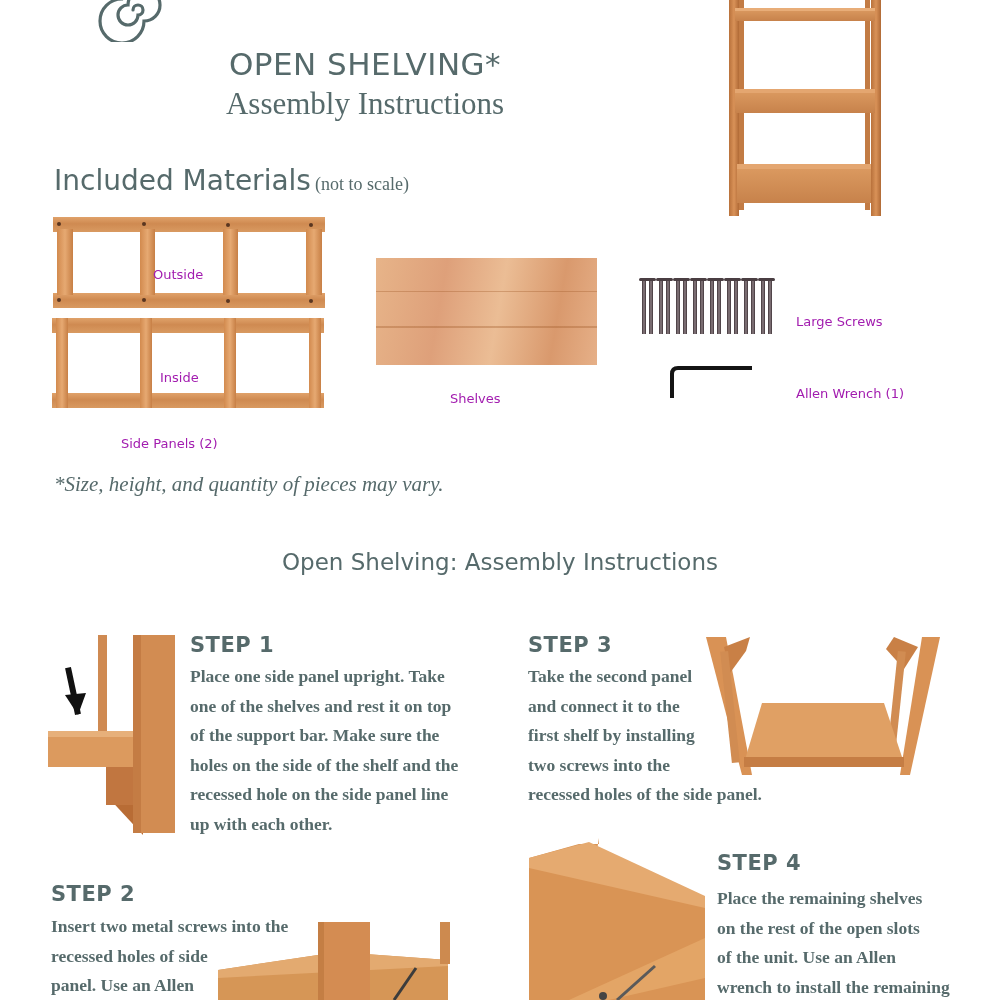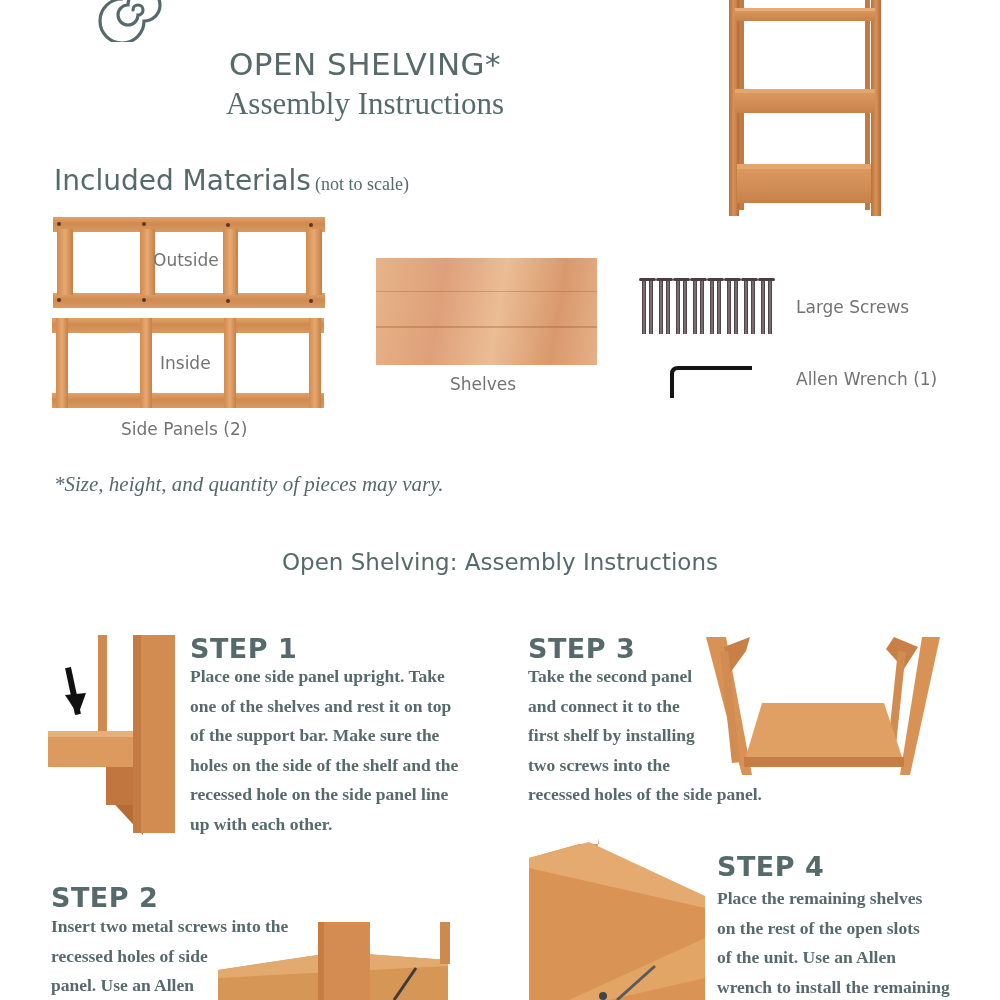--- a/index.html
+++ b/index.html
@@ -4,21 +4,21 @@
 <style>
   html, body { margin:0; padding:0; }
   body {
     width:1000px; height:1000px; overflow:hidden; position:relative;
     background:#ffffff;
   }
   .abs { position:absolute; }
   .teal { color:#566a6b; }
   .sans { font-family:"DejaVu Sans", sans-serif; }
   .serif { font-family:"Liberation Serif", serif; }
-  .label { font-family:"DejaVu Sans", sans-serif; color:#737373; font-size:17px; }
+  .label { font-family:"DejaVu Sans", sans-serif; color:#a21caf; font-size:13px;margin-top:17px; }
 
   
   #logo { left:55px; top:-20px; width:120px; height:62px; }
   #title-main { left:0; width:730px; top:46px; text-align:center; font-size:31px; font-weight:normal; letter-spacing:0.5px; }
   #title-sub  { left:0; width:730px; top:86px; text-align:center; font-size:31px; }
   #materials-heading { left:54px; top:164px; font-size:28px; }
   #materials-heading .note { font-family:"Liberation Serif", serif; font-size:18px; margin-left:4px; }
 
   
   .wood { background:linear-gradient(180deg,#e0a26a,#cf8a51 45%,#d99a61); }
@@ -45,21 +45,21 @@
   
   #wrench { left:668px; top:366px; width:84px; height:32px; }
 
   
   #bookshelf { left:727px; top:0; width:156px; height:218px; }
 
   #footnote { left:54px; top:472px; font-family:"Liberation Serif", serif; font-style:italic; font-size:21px; }
 
   #instr-heading { left:0; width:1000px; top:549px; text-align:center; font-size:23px; }
 
-  .step-title { font-family:"DejaVu Sans", sans-serif; font-weight:bold; font-size:27px; color:#566a6b; letter-spacing:0.5px;text-align:center; }
+  .step-title { font-family:"DejaVu Sans", sans-serif; font-weight:bold; font-size:21px; color:#566a6b; letter-spacing:0.5px;text-align:center; }
   .step-text { font-family:"Liberation Serif", serif; font-weight:bold; font-size:17.5px; line-height:29.6px; color:#566a6b; }
 </style>
 </head>
 <body>
 
 <svg id="logo" class="abs" viewBox="0 0 120 62">
   <g fill="none" stroke="#566a6b" stroke-width="3.2" stroke-linecap="round">
     <path d="M8 6 C 18 18, 40 16, 44 4"></path>
     <path d="M78 30 m0 0 a5 5 0 1 1 5 5 a10 10 0 1 1 -10 -10 a16 16 0 1 1 16 16 a22 22 0 1 1 -22 -22 a27 27 0 0 1 27 -14"></path>
   </g>

